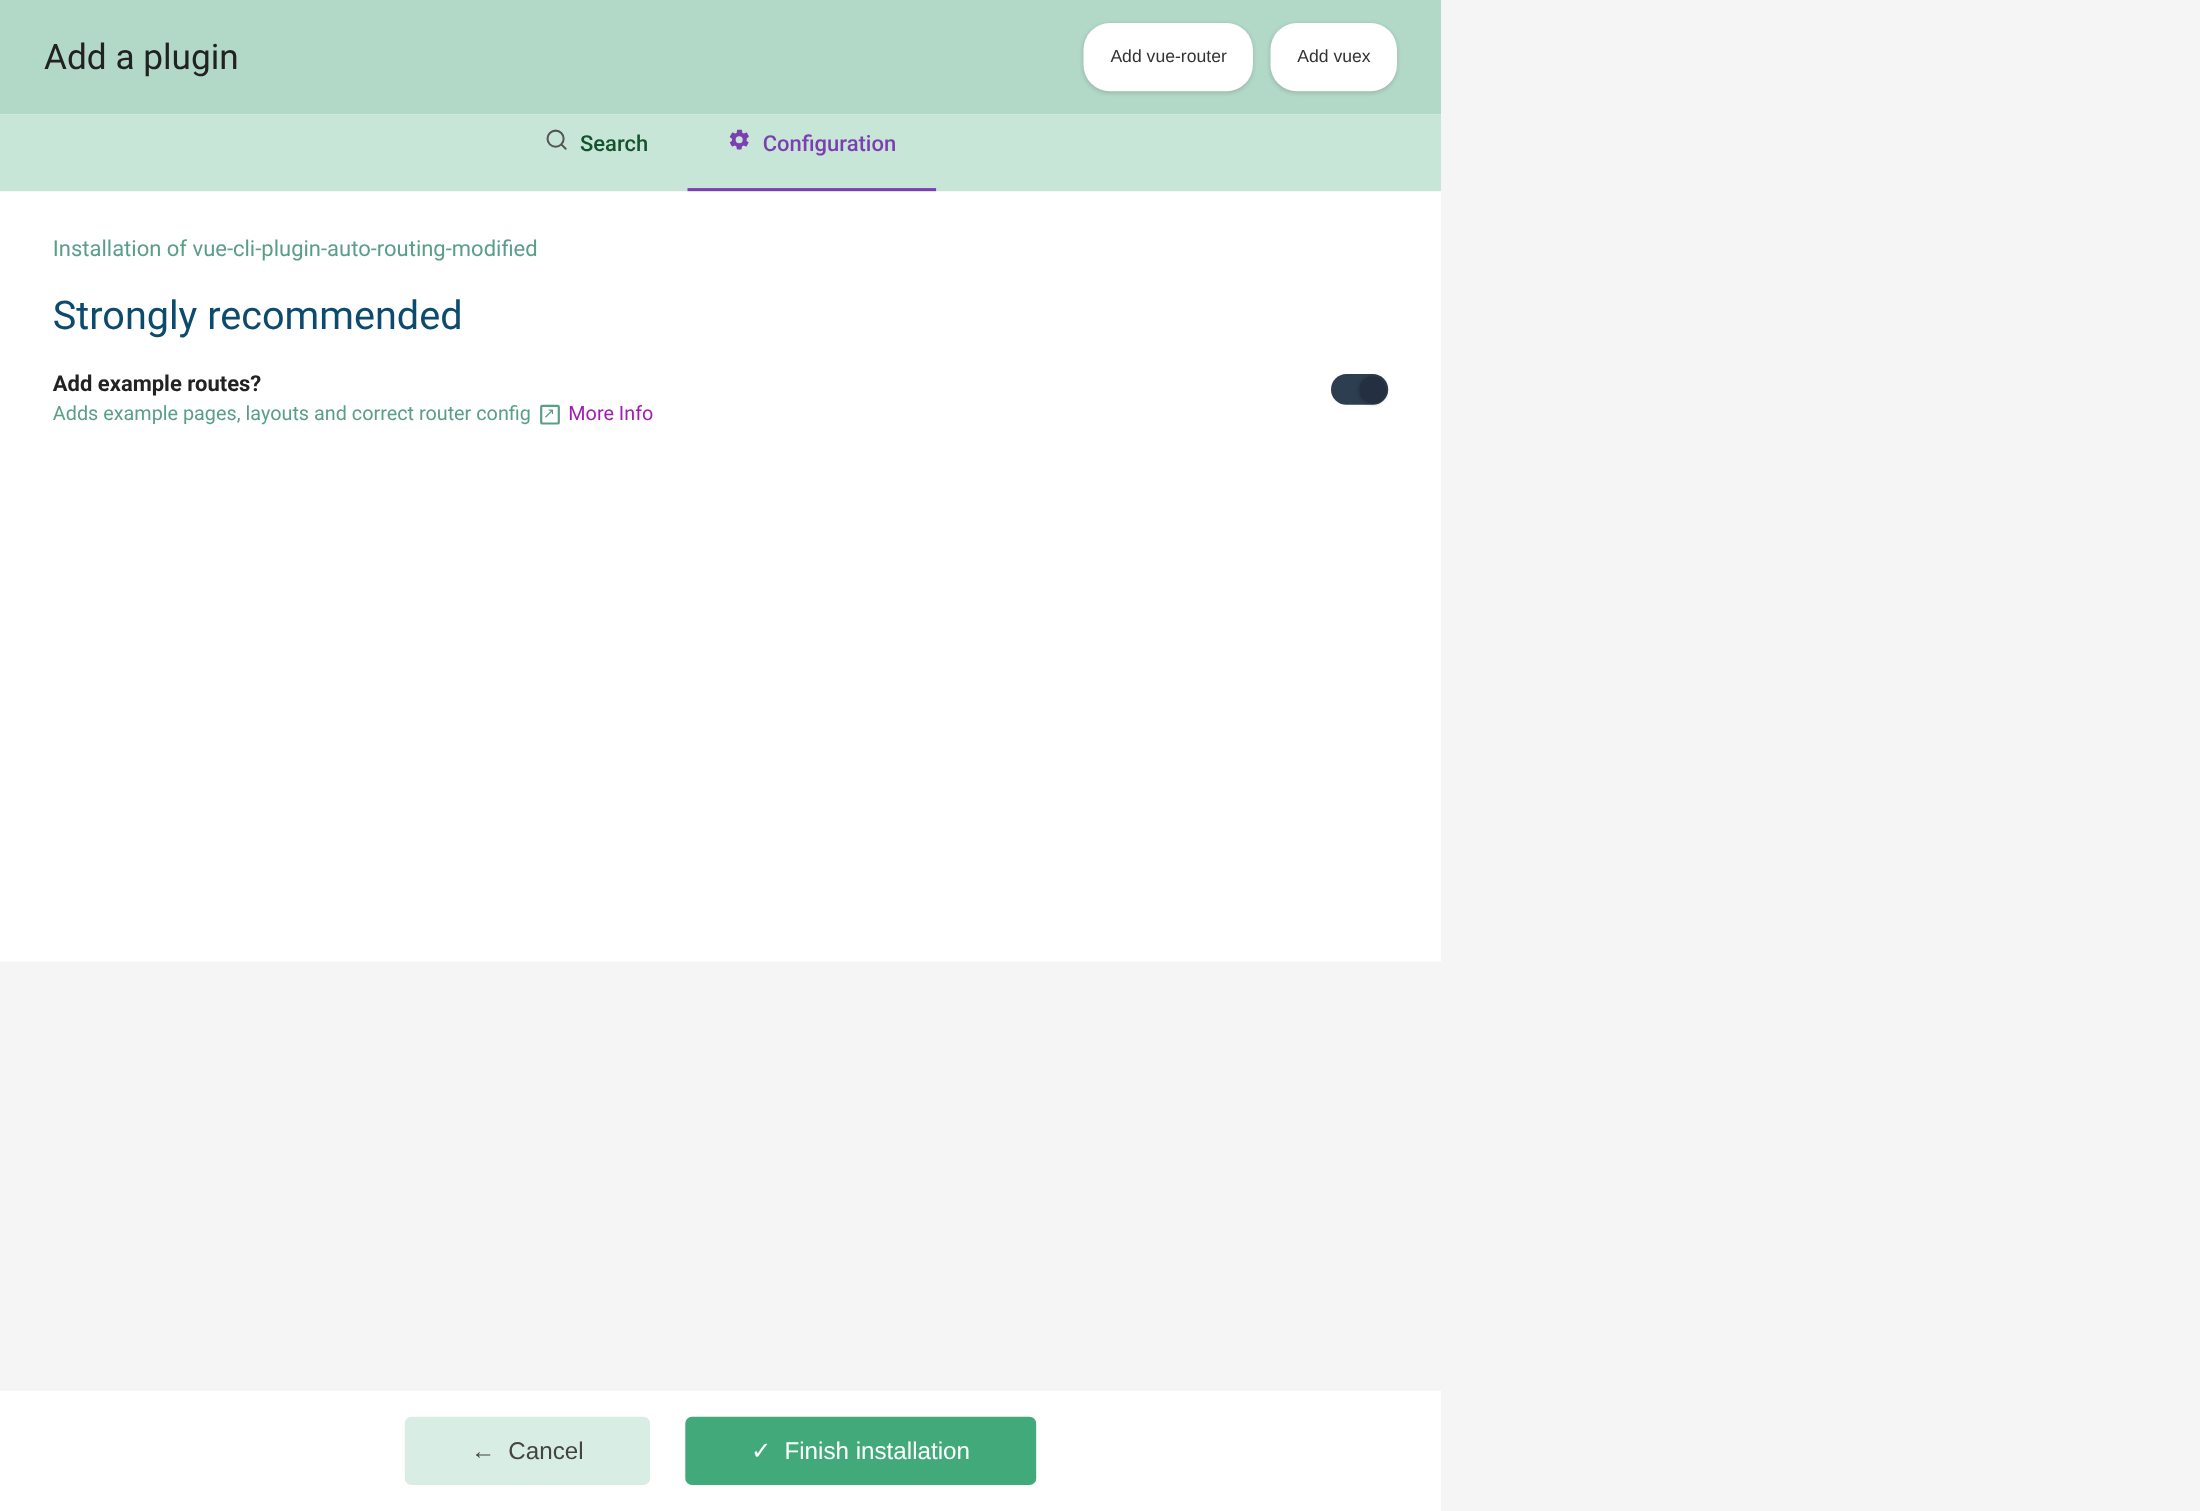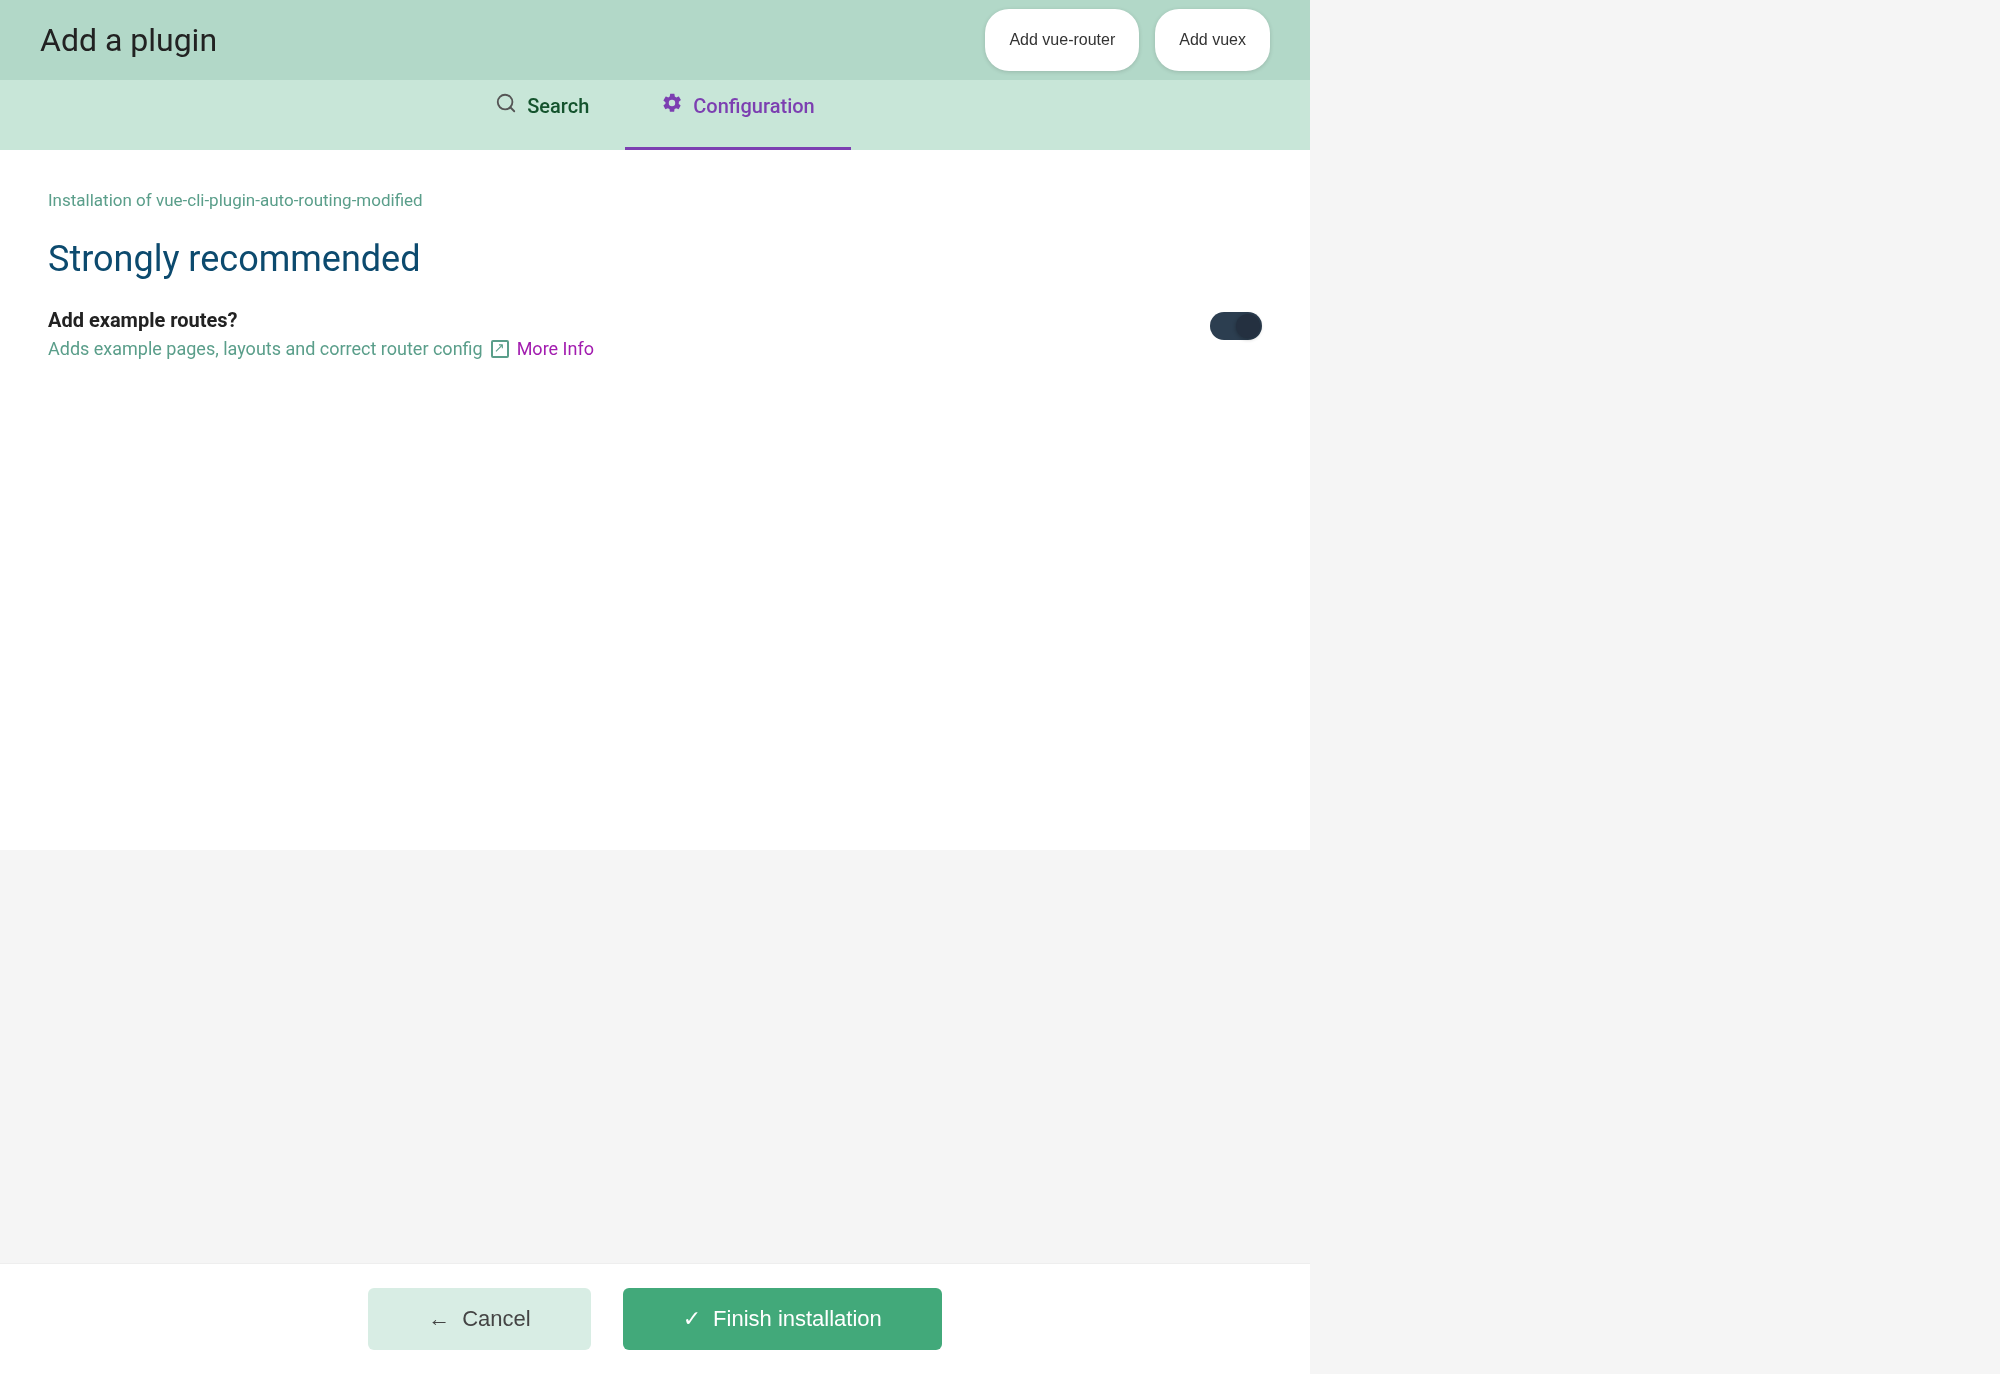--- a/index.html
+++ b/index.html
@@ -8,21 +8,21 @@
       background: #f5f5f5;
       width: 1310px;
       min-height: 910px;
       overflow: hidden;
     }
 
     
     .header {
       background: #b2d8c8;
       padding: 0 40px;
-      height: 80px;
+      height: 104px;
       display: flex;
       align-items: center;
       justify-content: space-between;
       gap: 28px;
     }
     .header-title {
       font-size: 32px;
       font-weight: 400;
       color: #222;
     }
@@ -74,21 +74,21 @@
 
     
     .main {
       background: #fff;
       min-height: 700px;
       padding: 40px 48px 120px 48px;
       position: relative;
     }
 
     .installation-label {
-      font-size: 17px;
+      font-size: 20px;
       color: #6ab;
       margin-bottom: 28px;
       color: #5a9e8a;
     }
 
     .section-title {
       font-size: 36px;
       font-weight: 400;
       color: #0c4a6e;
       margin-bottom: 28px;

